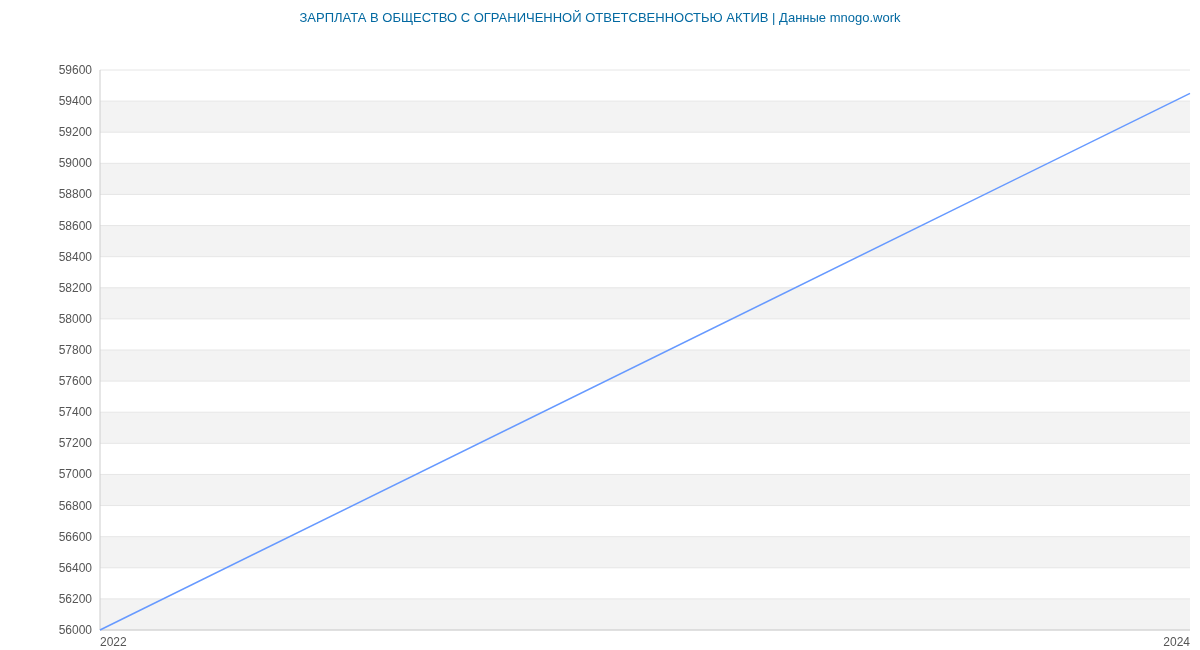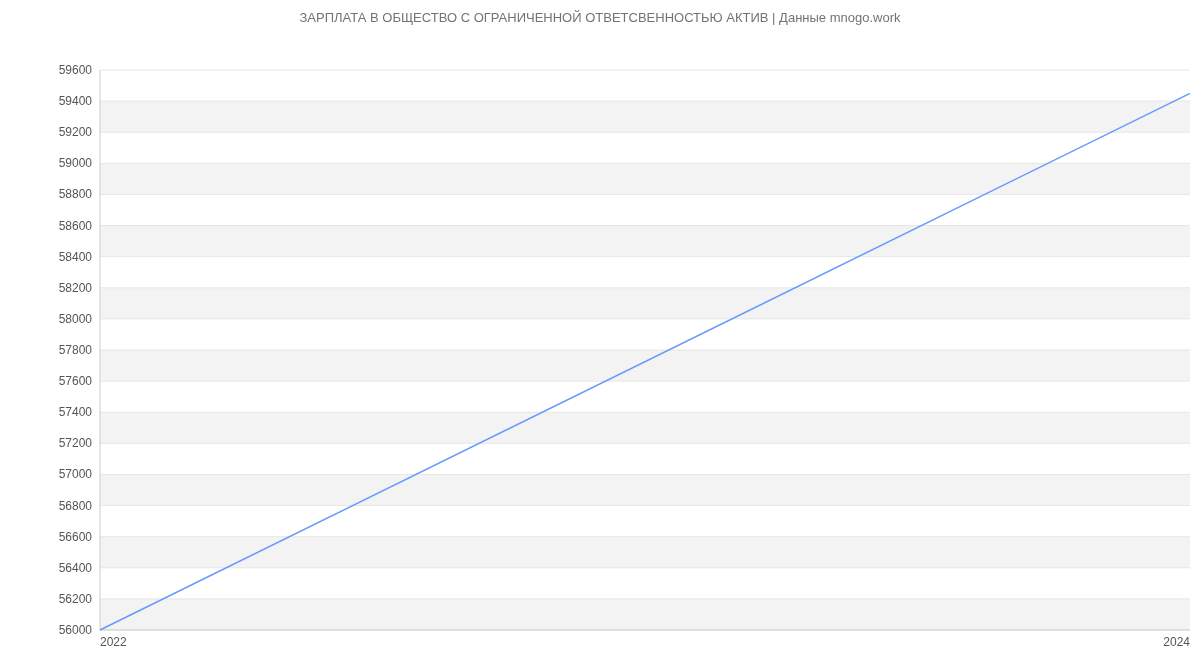--- a/index.html
+++ b/index.html
@@ -11,21 +11,21 @@
     font-family: Arial, Helvetica, sans-serif;
     font-size: 12px;
     color: #333333;
   }
   .title {
     width: 100%;
     text-align: center;
     padding-top: 10px;
     font-size: 13px;
     font-weight: 500;
-    color: #737373;
+    color: #0369a1;
   }
   .chart-wrap {
     position: absolute;
     left: 0;
     top: 0;
     width: 1200px;
     height: 650px;
   }
   svg { display: block; }
 </style>

